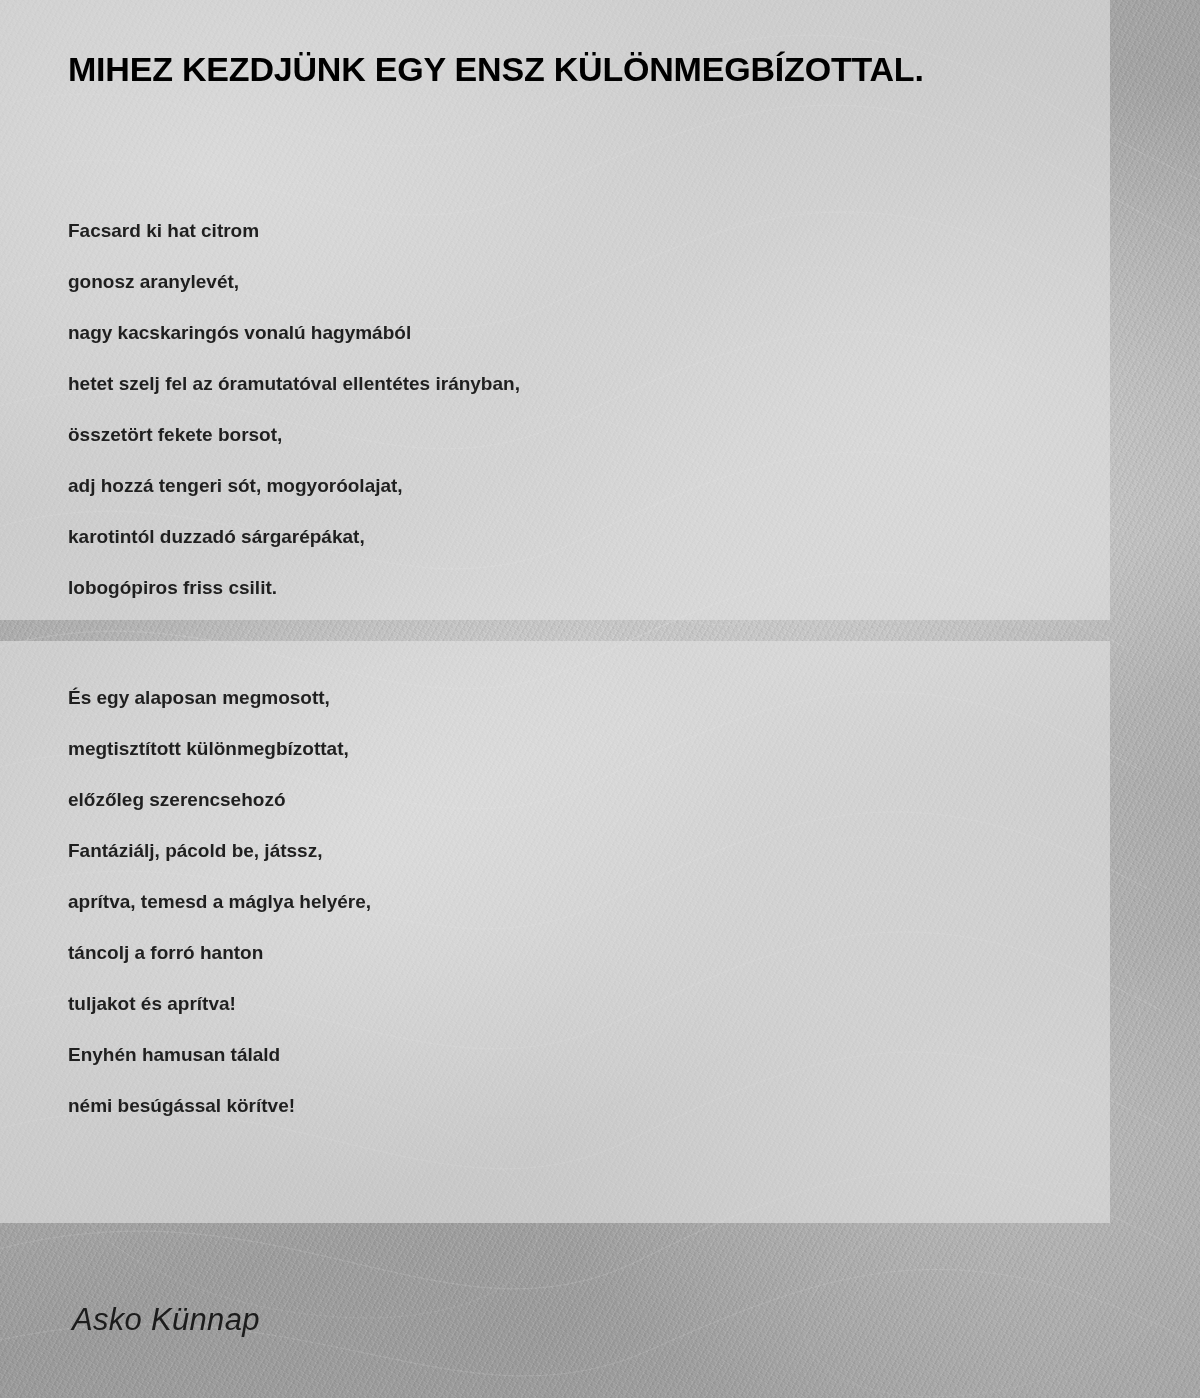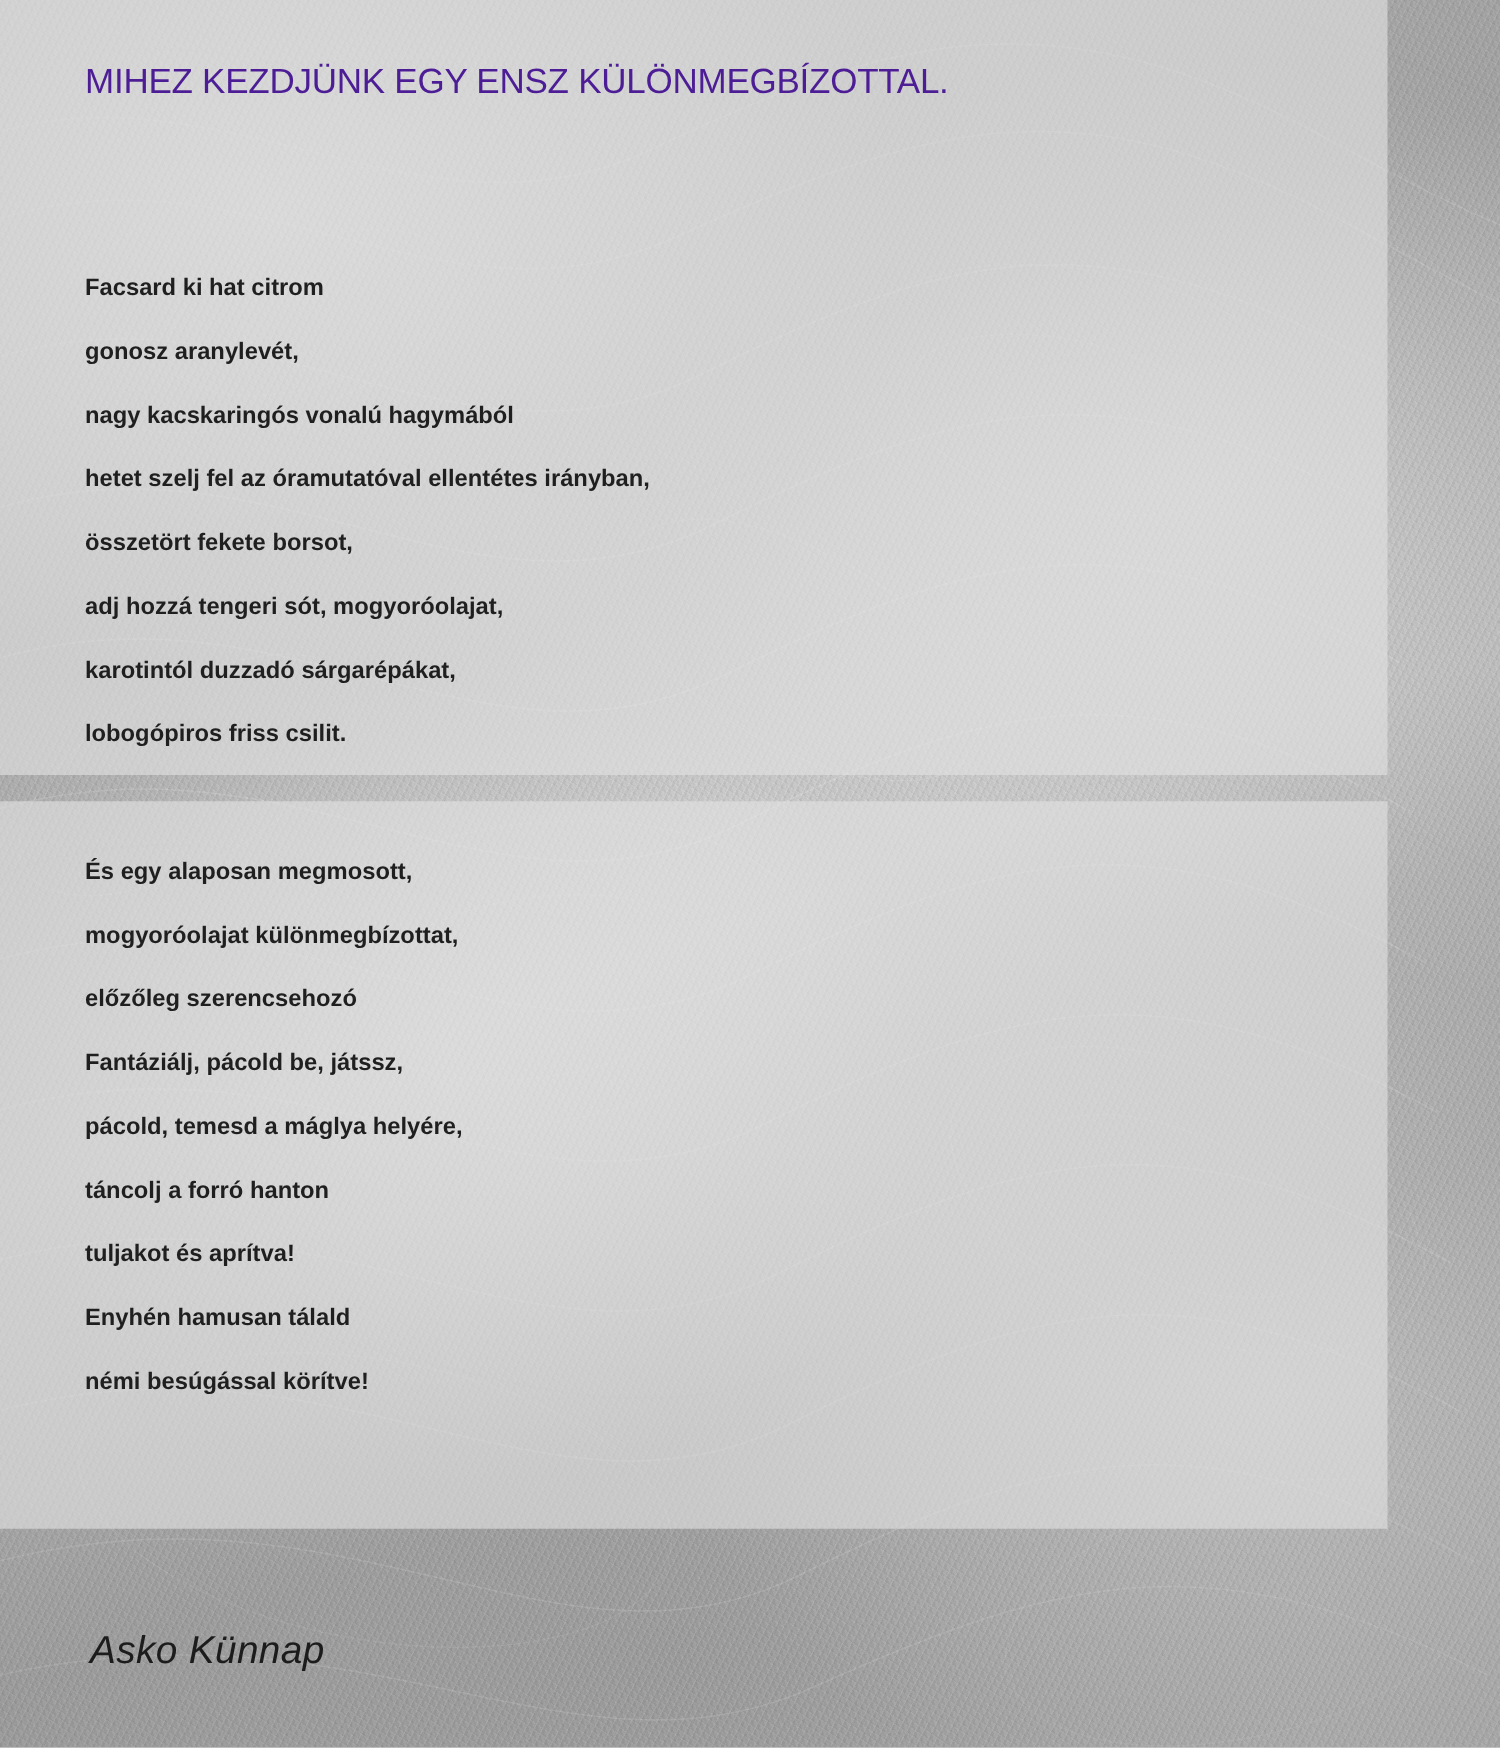--- a/index.html
+++ b/index.html
@@ -62,23 +62,23 @@
     z-index: 2;
   }
 
   .title-block {
     position: absolute;
     top: 47px;
     left: 68px;
     width: 1105px;
   }
   .title-line {
-    font-size: 28px;
-    font-weight: normal;
-    color: #4c1d95;
+    font-size: 34px;
+    font-weight: bold;
+    color: #000000;
     line-height: 1.30;
     letter-spacing: -0.2px;
     white-space: nowrap;
   }
 
   .stanza {
     position: absolute;
     left: 68px;
     width: 1060px;
   }
@@ -164,24 +164,24 @@
     <div class="verse-line">nagy kacskaringós vonalú hagymából</div>
     <div class="verse-line">hetet szelj fel az óramutatóval ellentétes irányban,</div>
     <div class="verse-line">összetört fekete borsot,</div>
     <div class="verse-line">adj hozzá tengeri sót, mogyoróolajat,</div>
     <div class="verse-line">karotintól duzzadó sárgarépákat,</div>
     <div class="verse-line">lobogópiros friss csilit.</div>
   </div>
 
   <div class="stanza" id="stanza-2">
     <div class="verse-line">És egy alaposan megmosott,</div>
-    <div class="verse-line">mogyoróolajat különmegbízottat,</div>
+    <div class="verse-line">megtisztított különmegbízottat,</div>
     <div class="verse-line">előzőleg szerencsehozó</div>
     <div class="verse-line">Fantáziálj, pácold be, játssz,</div>
-    <div class="verse-line">pácold, temesd a máglya helyére,</div>
+    <div class="verse-line">aprítva, temesd a máglya helyére,</div>
     <div class="verse-line">táncolj a forró hanton</div>
     <div class="verse-line">tuljakot és aprítva!</div>
     <div class="verse-line">Enyhén hamusan tálald</div>
     <div class="verse-line">némi besúgással körítve!</div>
   </div>
 
   <div class="author">Asko Künnap</div>
 
 </div>
 

